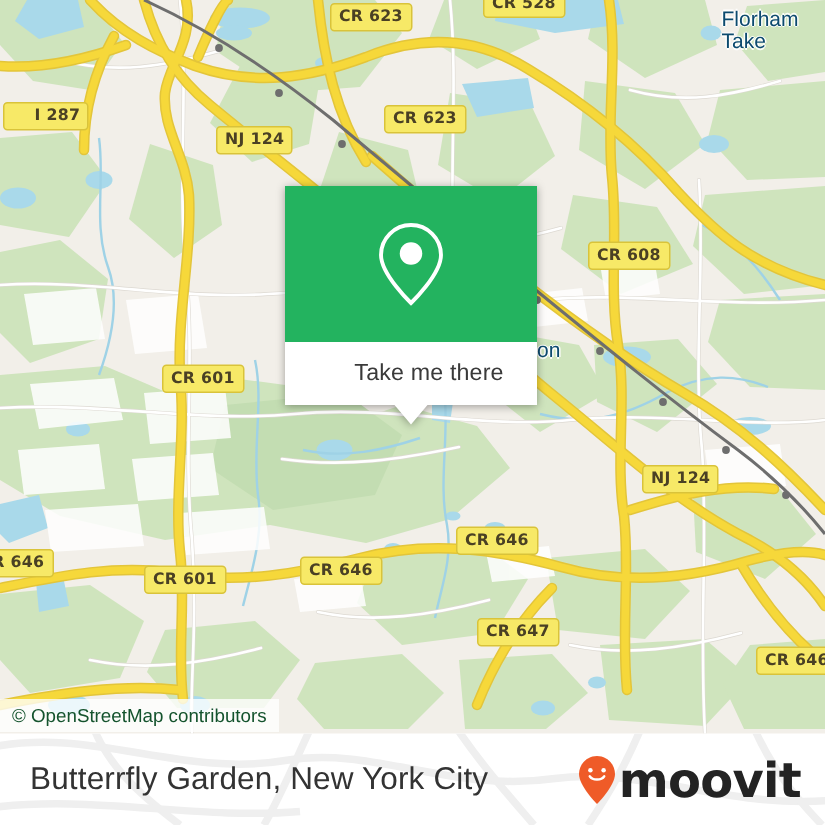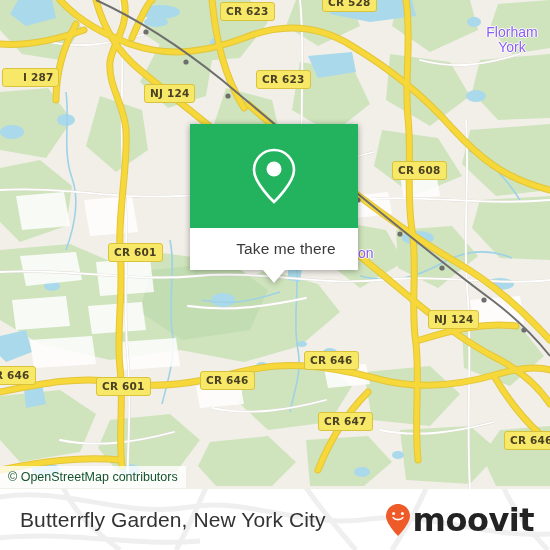--- a/index.html
+++ b/index.html
@@ -30,30 +30,29 @@
     font-weight:bold;
     font-size:10.5px;
     line-height:14px;
     padding:1px 5px 2px 5px;
     white-space:nowrap;
     letter-spacing:.2px;
     box-sizing:border-box;
   }
   .place{
     position:absolute;
-    color:#8b5cf6;
+    color:#0c4a6e;
     font-family:"Liberation Sans", sans-serif;
     font-size:14px;
     line-height:15px;
-    text-align:center;
+    text-align:left;
     white-space:nowrap;
     text-shadow:
       1px 0 0 rgba(255,255,255,.9), -1px 0 0 rgba(255,255,255,.9),
       0 1px 0 rgba(255,255,255,.9), 0 -1px 0 rgba(255,255,255,.9);
-    margin-top: 20px;
   }
 
   
   .card{
     position:absolute;left:190px;top:124px;width:168px;
     filter:drop-shadow(0 1px 3px rgba(0,0,0,.35));
   }
   .card-top{
     background:#23b35f;
     height:104px;
@@ -316,21 +315,21 @@
     <div class="shield" style="left:108px;top:243px;">CR 601</div>
     <div class="shield" style="left:428px;top:310px;">NJ 124</div>
     <div class="shield" style="left:-19px;top:366px;">CR 646</div>
     <div class="shield" style="left:96px;top:377px;">CR 601</div>
     <div class="shield" style="left:200px;top:371px;">CR 646</div>
     <div class="shield" style="left:304px;top:351px;">CR 646</div>
     <div class="shield" style="left:318px;top:412px;">CR 647</div>
     <div class="shield" style="left:504px;top:431px;">CR 646</div>
 
     <div class="place" style="left:481px;top:5px;width:62px;">Florham</div>
-    <div class="place" style="left:481px;top:20px;width:62px;">York</div>
+    <div class="place" style="left:481px;top:20px;width:62px;">Take</div>
     <div class="place" style="left:358px;top:226px;">on</div>
 
     <div class="card">
       <div class="card-top">
         <svg width="48" height="58" viewBox="0 0 48 58">
           <path d="M24 3 C13 3 4 12 4 23 C4 36 24 55 24 55 C24 55 44 36 44 23 C44 12 35 3 24 3 Z" fill="none" stroke="#ffffff" stroke-width="2.6"></path>
           <circle cx="24" cy="22" r="7.5" fill="#ffffff"></circle>
         </svg>
       </div>
       <div class="card-bottom">

